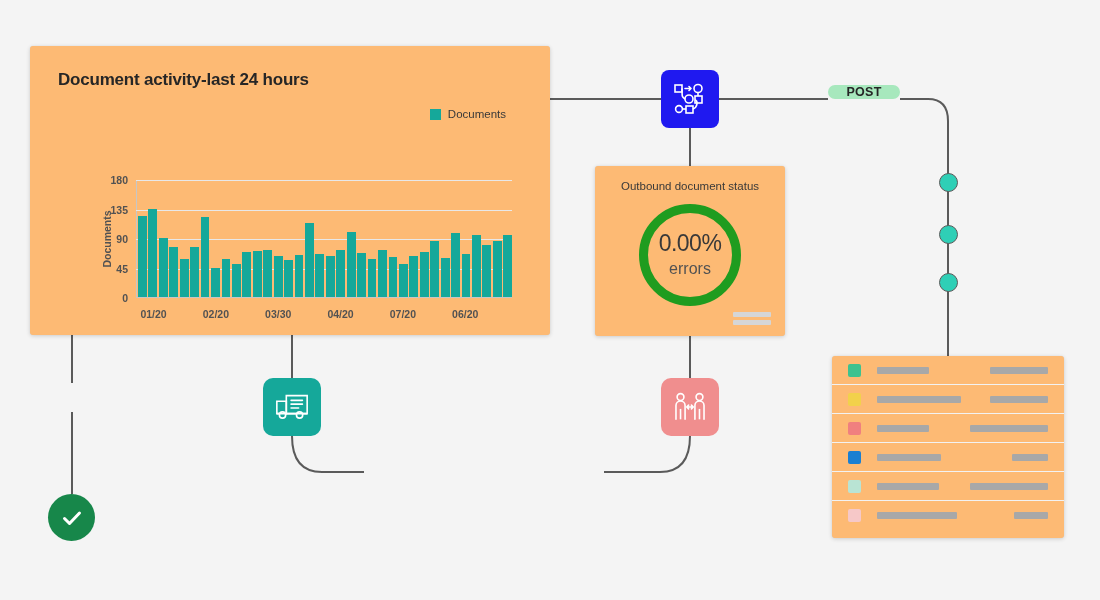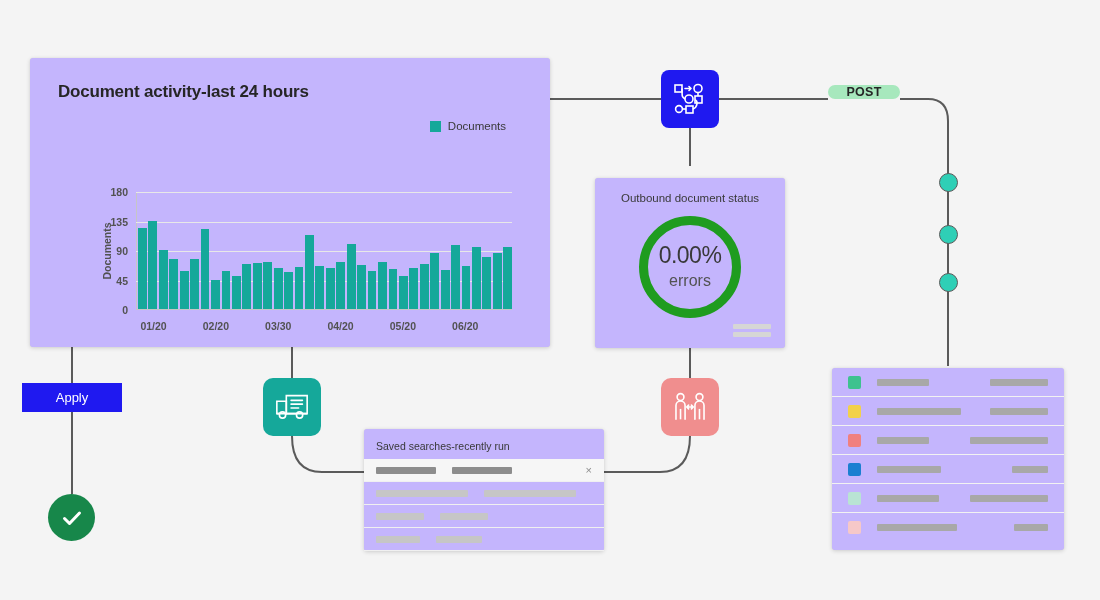--- a/index.html
+++ b/index.html
@@ -8,23 +8,22 @@
     background:#f4f4f4;
     font-family:"Liberation Sans", sans-serif;
     overflow:hidden;
     position:relative;
   }
   .stage{position:absolute;inset:0;}
   svg.wires{position:absolute;left:0;top:0;width:1100px;height:600px;pointer-events:none;}
 
   
   .card{
-    position:absolute;background:#c4b5fd;border-radius:3px;
+    position:absolute;background:#fdba74;border-radius:3px;
     box-shadow:0 1px 4px rgba(0,0,0,.16), 0 0 1px rgba(0,0,0,.10);
-    margin-top:12px;
   }
 
   
   #chart-card{left:30px;top:46px;width:520px;height:289px;}
   .chart-title{
     position:absolute;left:28px;top:24px;
     font-size:17px;font-weight:700;color:#262626;letter-spacing:-.2px;
   }
   .legend{
     position:absolute;right:44px;top:62px;display:flex;align-items:center;gap:7px;
@@ -222,60 +221,38 @@
           <div class="bar" title="33: 95" style="height: 62.28px; background: rgb(21, 168, 154);"></div>
           <div class="bar" title="34: 80" style="height: 52.44px; background: rgb(21, 168, 154);"></div>
           <div class="bar" title="35: 85" style="height: 55.72px; background: rgb(21, 168, 154);"></div>
           <div class="bar" title="36: 94" style="height: 61.62px; background: rgb(21, 168, 154);"></div>
         </div>
       <div id="xticks">
           <div class="xtick" style="left: 17.5833px;">01/20</div>
           <div class="xtick" style="left: 79.9167px;">02/20</div>
           <div class="xtick" style="left: 142.25px;">03/30</div>
           <div class="xtick" style="left: 204.583px;">04/20</div>
-          <div class="xtick" style="left: 266.917px;">05/20</div>
+          <div class="xtick" style="left: 266.917px;">07/20</div>
           <div class="xtick" style="left: 329.25px;">06/20</div>
         </div>
     </div>
   </div>
 
   <div class="card" id="donut-card">
     <div class="donut-title">Outbound document status</div>
     <div class="donut">
       <div class="donut-value">0.00%</div>
       <div class="donut-sub">errors</div>
     </div>
     <div class="donut-bars">
         <i></i>
         <i></i>
       </div>
   </div>
 
-  <div class="card" id="saved-card">
-    <div class="saved-title">Saved searches-recently run</div>
-    <div class="saved-rows" id="saved-rows">
-        <div class="saved-row highlight">
-          <div class="sk saved-col-a dark" style="width: 60px;"></div>
-          <div class="sk saved-col-b dark" style="width: 60px;"></div>
-          <div class="saved-x">×</div>
-        </div>
-        <div class="saved-row">
-          <div class="sk saved-col-a" style="width: 92px;"></div>
-          <div class="sk saved-col-b" style="width: 92px;"></div>
-        </div>
-        <div class="saved-row">
-          <div class="sk saved-col-a" style="width: 48px;"></div>
-          <div class="sk saved-col-b" style="width: 48px;"></div>
-        </div>
-        <div class="saved-row">
-          <div class="sk saved-col-a" style="width: 44px;"></div>
-          <div class="sk saved-col-b" style="width: 46px;"></div>
-        </div>
-      </div>
-  </div>
 
   <div class="card" id="list-card">
     <div id="list-rows">
         <div class="list-row">
           <div class="sw" style="background: rgb(62, 194, 143);"></div>
           <div class="lk lk-a" style="width: 52px;"></div>
           <div class="lk lk-b" style="width: 58px;"></div>
         </div>
         <div class="list-row">
           <div class="sw" style="background: rgb(242, 209, 75);"></div>
@@ -339,21 +316,20 @@
       <path d="M9 19 V30"></path>
       <circle cx="29" cy="6.5" r="3.6"></circle>
       <path d="M24.2 30 V15.5 a4.8 4.8 0 0 1 9.6 0 V30" stroke-linecap="round"></path>
       <path d="M29 19 V30"></path>
       <path d="M15.5 17 h7 m-7 0 l2 -2 m-2 2 l2 2 m5 -2 l-2 -2 m2 2 l-2 2" stroke-linecap="round" stroke-linejoin="round"></path>
     </svg>
   </div>
 
   <div id="post-pill">POST</div>
 
-  <div id="apply-button">Apply</div>
 
   <div id="check-node">
     <svg width="26" height="26" viewBox="0 0 26 26" fill="none" stroke="#ffffff" stroke-width="3" stroke-linecap="round" stroke-linejoin="round">
       <path d="M5.5 13.5 L10.5 18.5 L20.5 8"></path>
     </svg>
   </div>
 
   <div class="dot" style="left:939px;top:173px;"></div>
   <div class="dot" style="left:939px;top:225px;"></div>
   <div class="dot" style="left:939px;top:273px;"></div>

